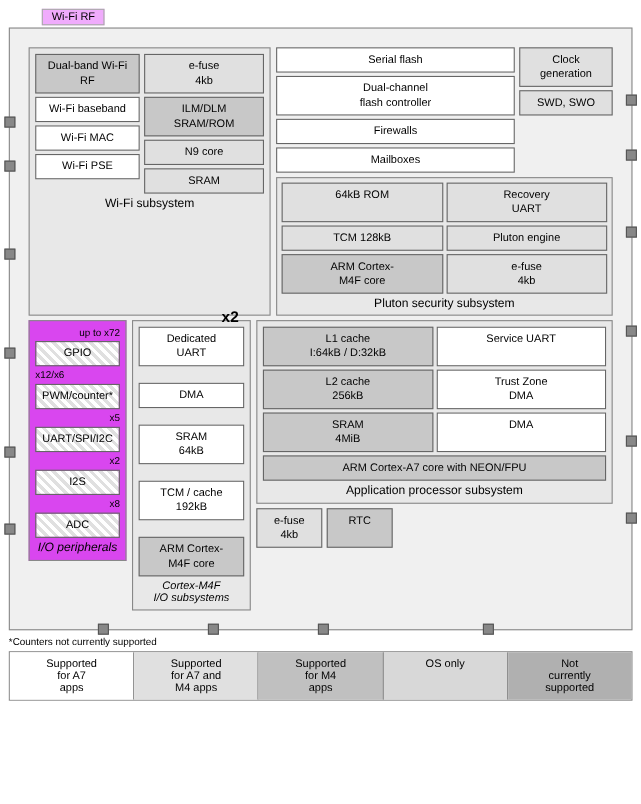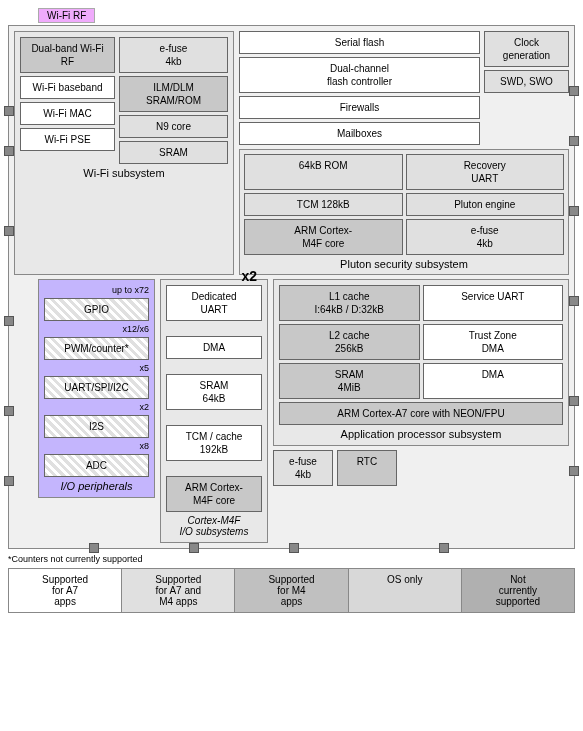--- a/index.html
+++ b/index.html
@@ -65,21 +65,21 @@
   </style>
 </head>
 <body>
 
 <div class="main-container">
 
   
   <div style="text-align:center; font-size:10px; margin-bottom:2px; margin-left:30px; display:inline-block; border: 1px solid #aaa; padding: 1px 8px; background:#f0abfc;">Wi-Fi RF</div>
 
   
-  <div style="border: 1px solid #888; padding: 5px; background: #f0f0f0; position: relative;">
+  <div style="border: 1px solid #888; padding: 17px; background: #f0f0f0; position: relative;">
 
     <div style="position:absolute; left:-5px; top:80px; width:10px; height:10px; background:#888; border:1px solid #555; z-index:10;"></div>
     <div style="position:absolute; left:-5px; top:120px; width:10px; height:10px; background:#888; border:1px solid #555; z-index:10;"></div>
     <div style="position:absolute; left:-5px; top:200px; width:10px; height:10px; background:#888; border:1px solid #555; z-index:10;"></div>
     <div style="position:absolute; left:-5px; top:290px; width:10px; height:10px; background:#888; border:1px solid #555; z-index:10;"></div>
     <div style="position:absolute; left:-5px; top:380px; width:10px; height:10px; background:#888; border:1px solid #555; z-index:10;"></div>
     <div style="position:absolute; left:-5px; top:450px; width:10px; height:10px; background:#888; border:1px solid #555; z-index:10;"></div>
 
     <div style="position:absolute; right:-5px; top:60px; width:10px; height:10px; background:#888; border:1px solid #555; z-index:10;"></div>
     <div style="position:absolute; right:-5px; top:110px; width:10px; height:10px; background:#888; border:1px solid #555; z-index:10;"></div>
@@ -137,25 +137,25 @@
             <div class="box box-gray" style="font-size:10px;">ARM Cortex-<br>M4F core</div>
             <div class="box box-light-gray" style="font-size:10px;">e-fuse<br>4kb</div>
           </div>
           <div class="label-bottom">Pluton security subsystem</div>
         </div>
       </div>
     </div>
 
     <div style="display:flex; gap:5px; align-items:flex-start;">
 
-      <div style="border:1px solid #888; padding:5px; background:#c4b5fd; position:relative; width:117px;margin-left:24px;">
+      <div style="border:1px solid #888; padding:5px; background:#d946ef; position:relative; width:89px;">
         <div style="display:flex; flex-direction:column; gap:3px;">
           <div style="font-size:9px; text-align:right;">up to x72</div>
           <div class="box box-hatched" style="font-size:10px;">GPIO</div>
-          <div style="font-size:9px; text-align:right;">x12/x6</div>
+          <div style="font-size:9px; text-align:left;">x12/x6</div>
           <div class="box box-hatched" style="font-size:10px;">PWM/counter*</div>
           <div style="font-size:9px; text-align:right;">x5</div>
           <div class="box box-hatched" style="font-size:10px;">UART/SPI/I2C</div>
           <div style="font-size:9px; text-align:right;">x2</div>
           <div class="box box-hatched" style="font-size:10px;">I2S</div>
           <div style="font-size:9px; text-align:right;">x8</div>
           <div class="box box-hatched" style="font-size:10px;">ADC</div>
         </div>
         <div class="label-bottom label-italic">I/O peripherals</div>
       </div>

